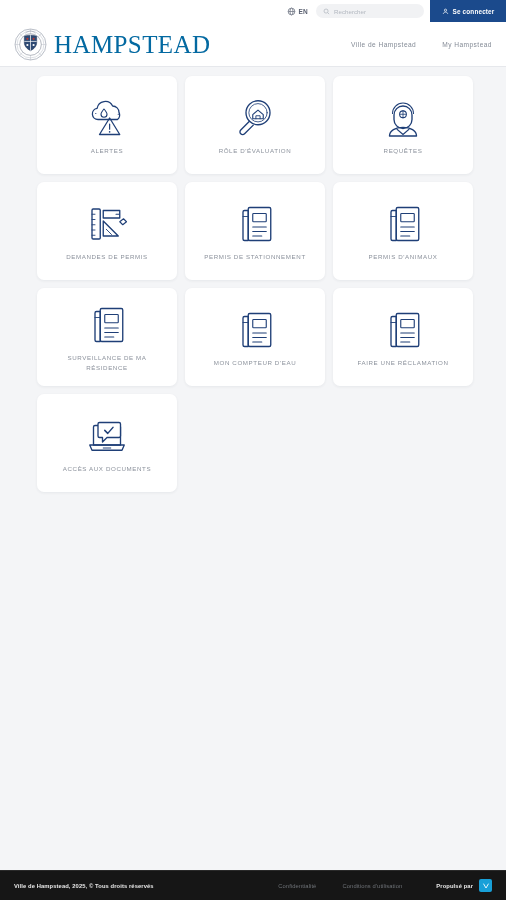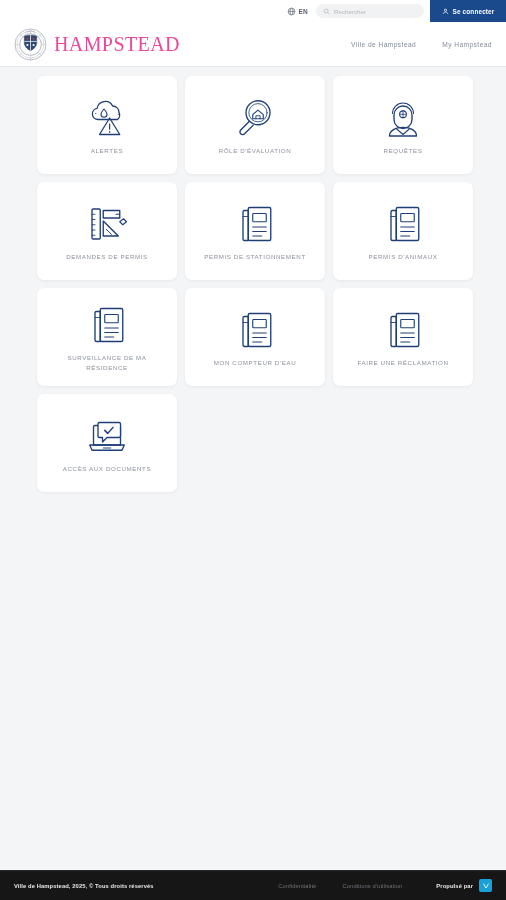--- a/index.html
+++ b/index.html
@@ -88,23 +88,23 @@
     border-bottom: 1px solid #e6e8ec;
     display: flex;
     align-items: center;
     padding: 0 14px;
     flex: 0 0 auto;
   }
   .brand { display: flex; align-items: center; gap: 7px; cursor: pointer; }
   .crest { display: block; width: 33px; height: 33px; flex: 0 0 auto; }
   .wordmark {
     font-family: "Liberation Serif", serif;
-    font-size: 20px;
+    font-size: 25px;
     letter-spacing: .4px;
-    color: #ec4899;
+    color: #0369a1;
     line-height: 1;
   }
   .mainnav { margin-left: auto; display: flex; align-items: center; gap: 26px; }
   .nav-link {
     font-size: 6.6px;
     color: #7b8characters;
     color: #848b96;
     letter-spacing: .45px;
     cursor: pointer;
     white-space: nowrap;

